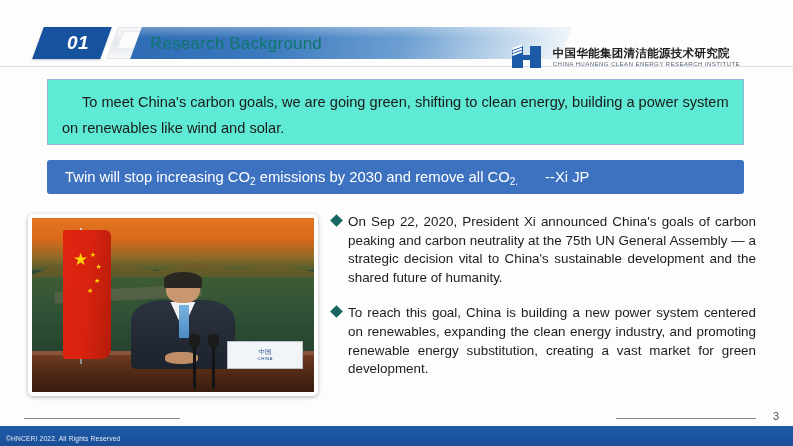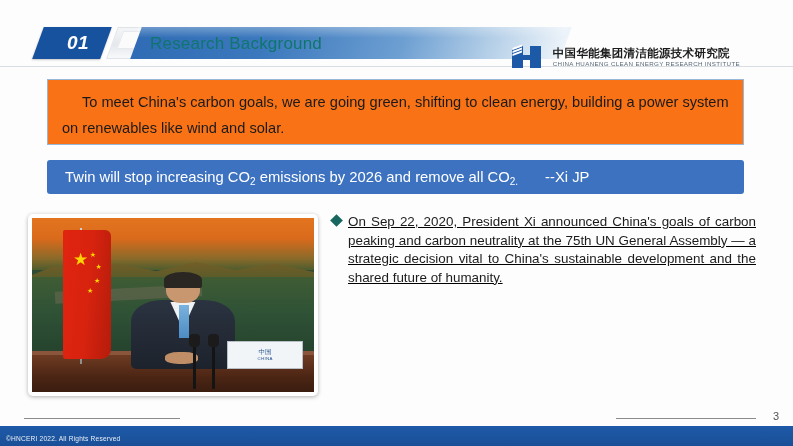--- a/index.html
+++ b/index.html
@@ -117,21 +117,21 @@
     line-height: 1.3;
     white-space: nowrap;
   }
 
   
   .stmt-box {
     position: absolute;
     left: 47px; top: 79px;
     width: 697px; height: 66px;
     border: 1px solid #97b7d8;
-    background: #f97316;
+    background: #5eead4;
     box-sizing: border-box;
   }
   .stmt-text {
     position: absolute;
     left: 14px; top: 9px;
     width: 672px;
     font-size: 14.6px;
     color: #1a1a1a;
     line-height: 26px;
     text-indent: 20px;
@@ -268,21 +268,20 @@
     align-items:center; justify-content:center;
   }
   .ph-plate-cn { font-size:6.5px; color:#25528f; line-height:1; }
   .ph-plate-en { font-size:4.4px; color:#25528f; line-height:1.4; letter-spacing:0.3px; }
 
   
   .bullets {
     position: absolute;
     left: 332px; top: 213px;
     width: 424px;
-    text-decoration: underline;
   }
   .bullet {
     position: relative;
     padding-left: 16px;
     font-size: 13.4px;
     color: #1c1c1c;
     line-height: 18.6px;
     text-align: justify;
   }
   .bullet + .bullet { margin-top: 17px; }
@@ -368,21 +367,21 @@
         <div class="logo-txt-en">CHINA HUANENG CLEAN ENERGY RESEARCH INSTITUTE</div>
       </div>
     </div>
   </div>
 
   <div class="stmt-box">
     <div class="stmt-text">To meet China's carbon goals, we are going green, shifting to clean energy, building a power system on renewables like wind and solar.</div>
   </div>
 
   <div class="quote-banner"></div>
-  <div class="quote-text"><span>Twin will stop increasing CO</span><sub>2</sub><span> emissions by 2026 and remove all CO</span><sub>2.</sub><span class="quote-attrib">--Xi JP</span></div>
+  <div class="quote-text"><span>Twin will stop increasing CO</span><sub>2</sub><span> emissions by 2030 and remove all CO</span><sub>2.</sub><span class="quote-attrib">--Xi JP</span></div>
 
   <div class="photo">
     <div class="photo-inner" aria-label="President Xi Jinping speaking at a podium with the Chinese national flag and a Great Wall mural backdrop">
       <div class="ph-mural-sky"></div>
       <div class="ph-mural-ridge"></div>
       <div class="ph-mural-forest"></div>
       <div class="ph-wall"></div>
       <div class="ph-desk-edge"></div>
       <div class="ph-desk"></div>
 
@@ -409,20 +408,24 @@
         <div class="ph-plate-en">CHINA</div>
       </div>
     </div>
   </div>
 
   <div class="bullets">
     <div class="bullet">
       <span class="bullet-marker"></span>
       <span>On Sep 22, 2020, President Xi announced China's goals of carbon peaking and carbon neutrality at the 75th UN General Assembly — a strategic decision vital to China's sustainable development and the shared future of humanity.</span>
     </div>
+    <div class="bullet">
+      <span class="bullet-marker"></span>
+      <span>To reach this goal, China is building a new power system centered on renewables, expanding the clean energy industry, and promoting renewable energy substitution, creating a vast market for green development.</span>
+    </div>
   </div>
 
   <div class="footer-line-l"></div>
   <div class="footer-line-r"></div>
   <div class="footer-page">3</div>
 
   <div class="bottom-bar">
     <div class="copyright">©HNCERI 2022. All Rights Reserved</div>
   </div>
 

